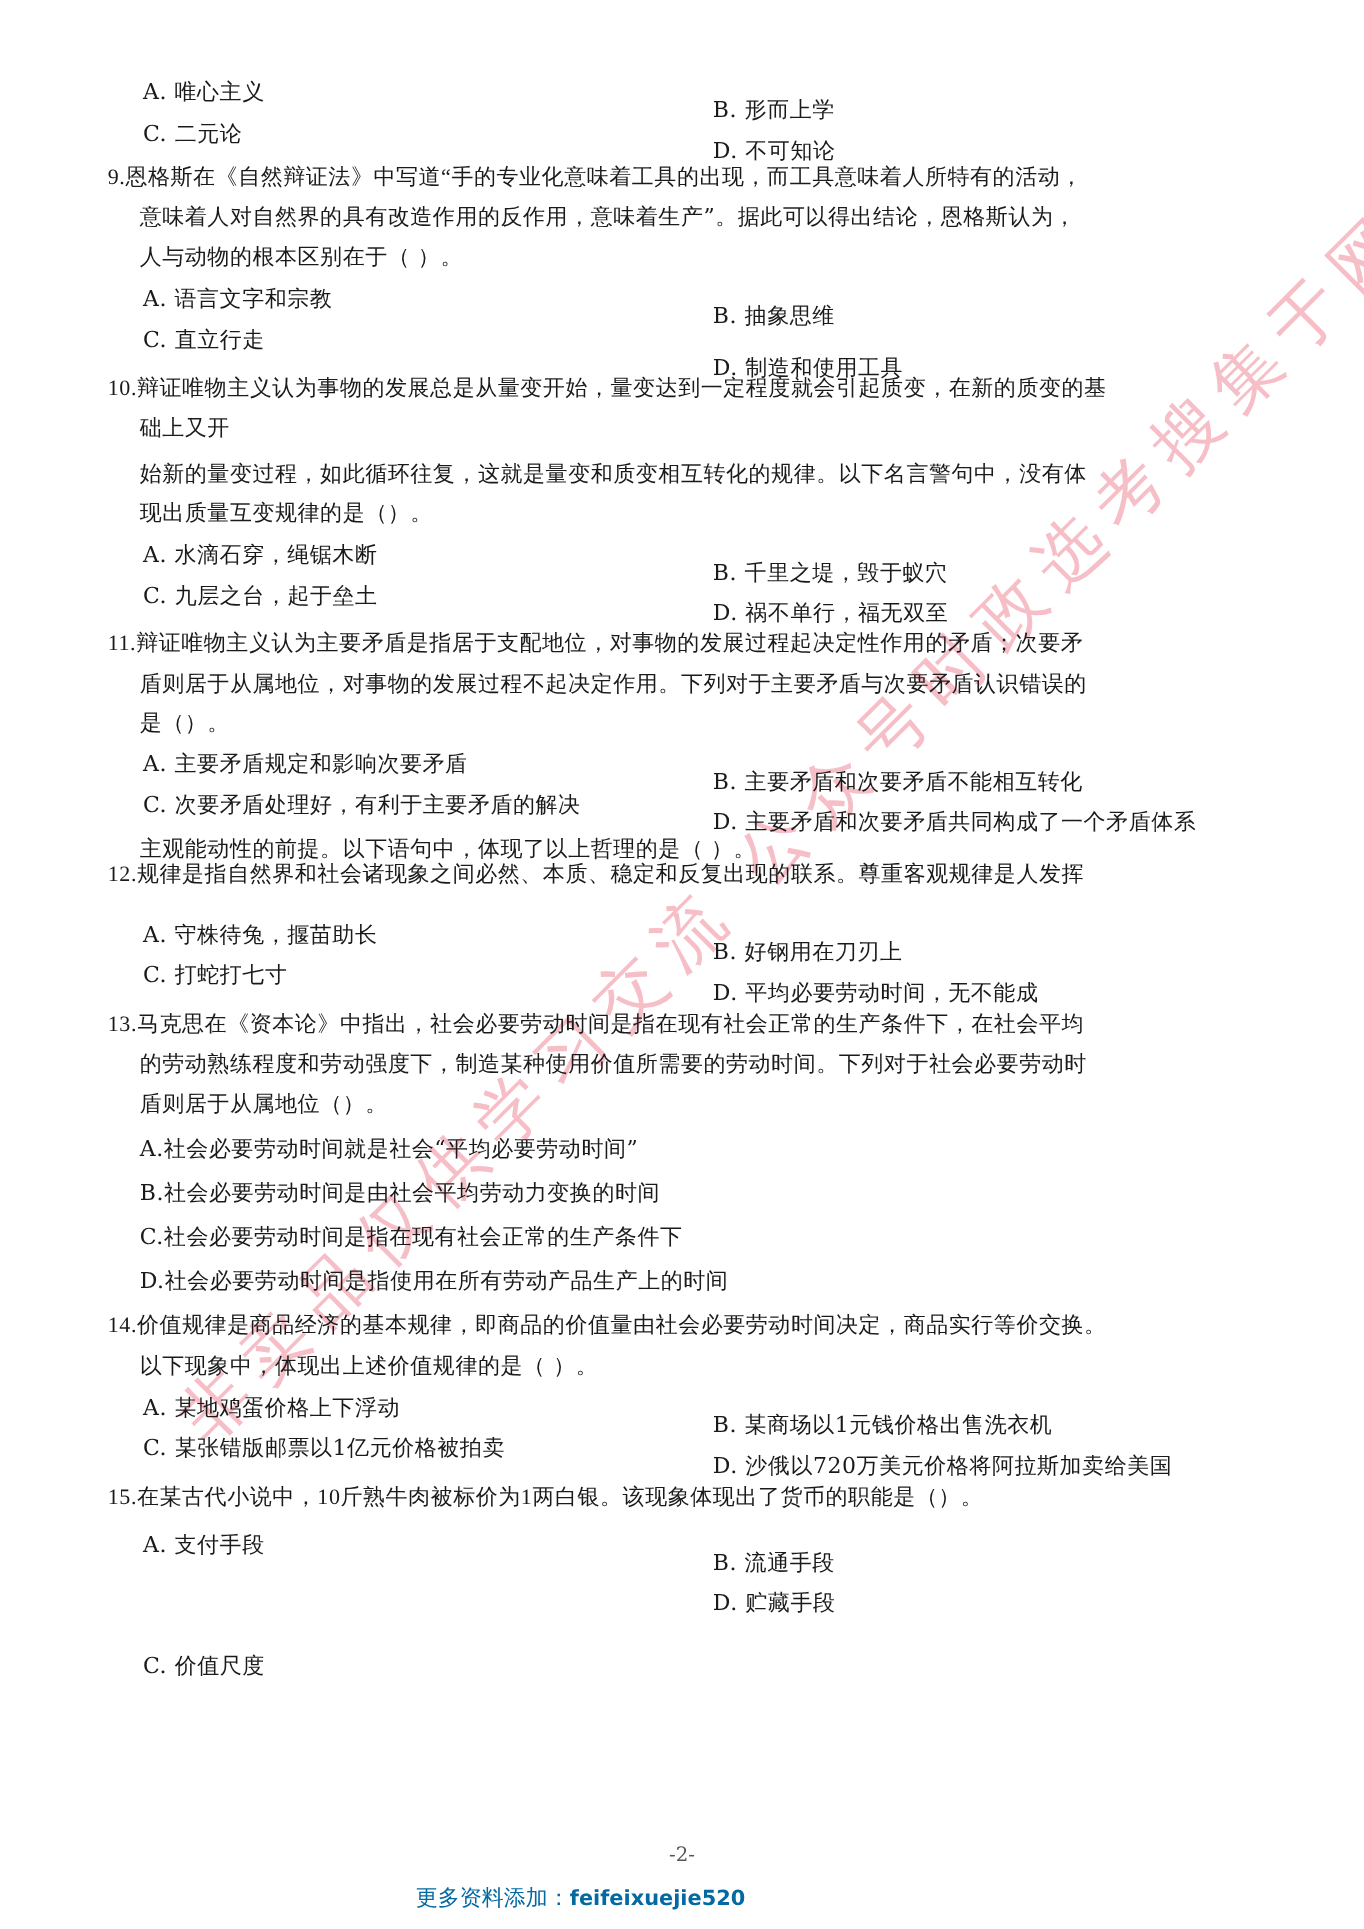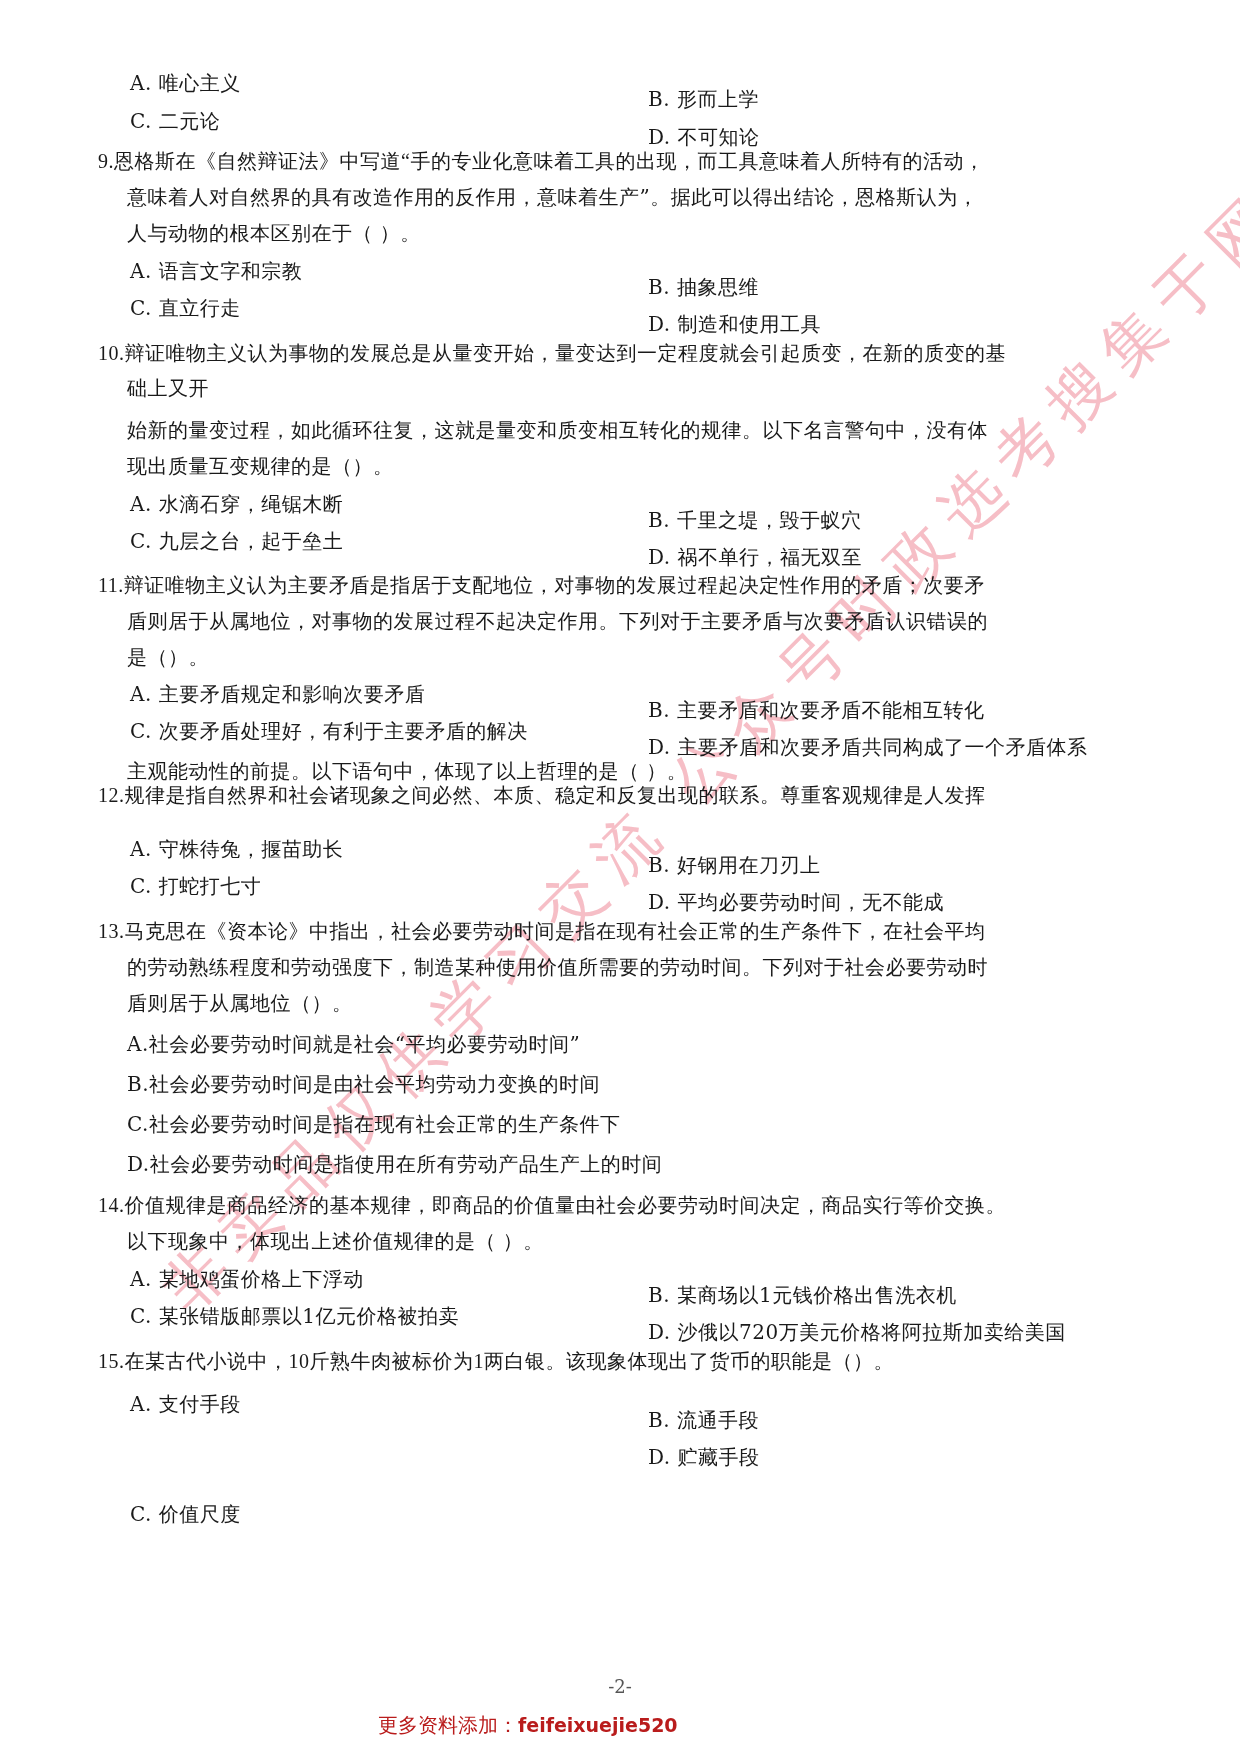--- a/index.html
+++ b/index.html
@@ -57,21 +57,21 @@
       top: 1676px;
       text-align: center;
       font-size: 18px;
       color: #555;
     }
     .footer-note {
       position: absolute;
       left: 378px;
       top: 1712px;
       font-size: 20px;
-      color: #b91c1c;
+      color: #0369a1;
       white-space: nowrap;
     }
     .footer-note .handle {
       font-family: "DejaVu Sans", "Liberation Sans", sans-serif;
       font-weight: bold;
       font-size: 19px;
     }
   </style>
 </head>
 <body>
@@ -87,21 +87,21 @@
     <div class="line opt-right" style="top:108px">D. 不可知论</div>
   </div>
 
   <div>
     <div class="line q-stem" style="top:148px">9.恩格斯在《自然辩证法》中写道“手的专业化意味着工具的出现，而工具意味着人所特有的活动，</div>
     <div class="line q-cont" style="top:184px">意味着人对自然界的具有改造作用的反作用，意味着生产”。据此可以得出结论，恩格斯认为，</div>
     <div class="line q-cont" style="top:220px">人与动物的根本区别在于（ ）。</div>
     <div class="line opt-left" style="top:258px">A. 语言文字和宗教</div>
     <div class="line opt-right" style="top:258px">B. 抽象思维</div>
     <div class="line opt-left" style="top:295px">C. 直立行走</div>
-    <div class="line opt-right" style="top:295px">D. 制造和使用工具</div>
+    <div class="line opt-right" style="top:305px">D. 制造和使用工具</div>
   </div>
 
   <div>
     <div class="line q-stem" style="top:340px">10.辩证唯物主义认为事物的发展总是从量变开始，量变达到一定程度就会引起质变，在新的质变的基</div>
     <div class="line q-cont" style="top:375px">础上又开</div>
     <div class="line q-cont" style="top:417px">始新的量变过程，如此循环往复，这就是量变和质变相互转化的规律。以下名言警句中，没有体</div>
     <div class="line q-cont" style="top:453px">现出质量互变规律的是（）。</div>
     <div class="line opt-left" style="top:491px">A. 水滴石穿，绳锯木断</div>
     <div class="line opt-right" style="top:491px">B. 千里之堤，毁于蚁穴</div>
     <div class="line opt-left" style="top:528px">C. 九层之台，起于垒土</div>

